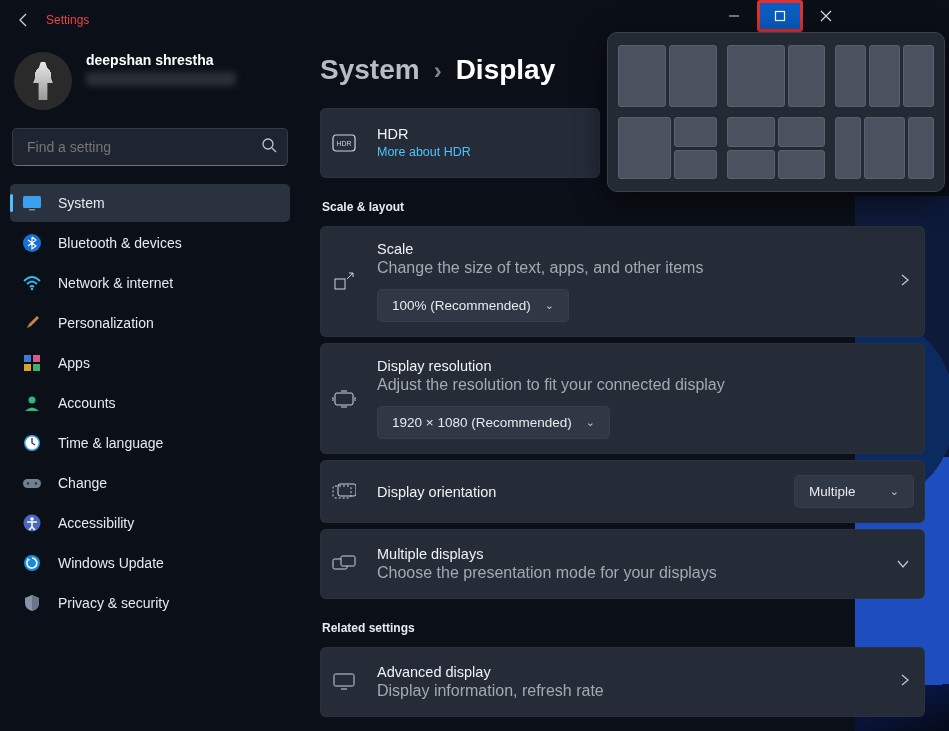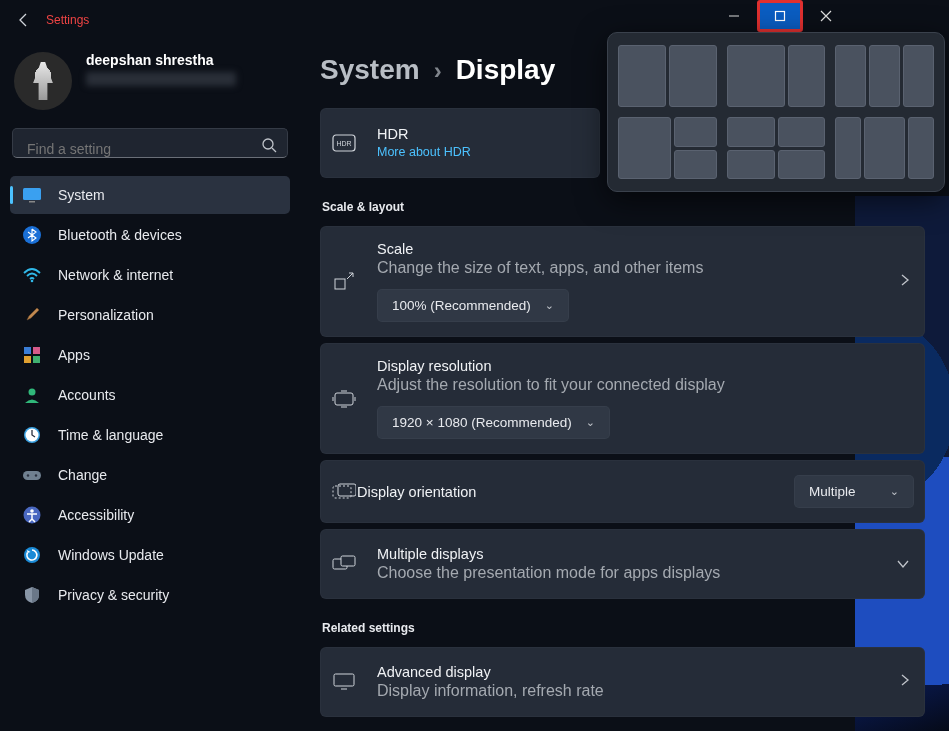--- a/index.html
+++ b/index.html
@@ -81,22 +81,22 @@
     width: 150px; height: 14px;
     background: #2a2f38;
     filter: blur(3px);
     border-radius: 2px;
   }
   .search-box {
     background: #1f2530;
     border: 1px solid #353b46;
     border-bottom: 1px solid #6a6f78;
     border-radius: 5px;
-    height: 30px;
-    display: flex; align-items: flex-end;
+    height: 38px;
+    display: flex; align-items: center;
     padding: 0 10px 0 14px;
     margin: 0 2px 18px 2px;
   }
   .search-box input {
     flex: 1;
     background: transparent;
     border: none;
     outline: none;
     color: #c8ccd2;
     font-size: 14px;
@@ -226,21 +226,21 @@
     top: 196px; right: 0;
     width: 94px; height: 535px;
     background:
       radial-gradient(circle at 0% 40%, #0a2a60 0 30%, transparent 30%),
       radial-gradient(circle at 80% 70%, #1e4dbf 0 30%, transparent 30%),
       radial-gradient(circle at 50% 20%, #0e1a3a 0 40%, transparent 40%),
       linear-gradient(160deg, #050a18, #0a1a40 40%, #1030a0 70%, #050a18);
     z-index: -1;
   }
   .orientation-row {
-    display: flex; align-items: center; 
+    display: flex; align-items: center; gap: 20px;
   }
   .orientation-row .card-text { flex: 1; }
 </style>
 </head>
 <body>
 
 <div class="wallpaper-strip"></div>
 
 <div class="titlebar">
   <div class="back-btn">
@@ -523,21 +523,21 @@
     <div class="card">
       <div class="card-row">
         <div class="card-icon">
           <svg width="24" height="18">
               <rect x="1" y="4" width="14" height="10" rx="1.5" stroke="#d0d4da" fill="none"></rect>
               <rect x="9" y="1" width="14" height="10" rx="1.5" stroke="#d0d4da" fill="#252c38"></rect>
             </svg>
         </div>
         <div class="card-text">
           <div class="card-title">Multiple displays</div>
-          <div class="card-sub">Choose the presentation mode for apps displays</div>
+          <div class="card-sub">Choose the presentation mode for your displays</div>
         </div>
         <div class="chevron">
           <svg width="14" height="10">
               <path d="M2 2 L7 8 L12 2" stroke="#c0c4ca" stroke-width="1.3" fill="none"></path>
             </svg>
         </div>
       </div>
     </div>
 
     <div class="section-title">Related settings</div>

